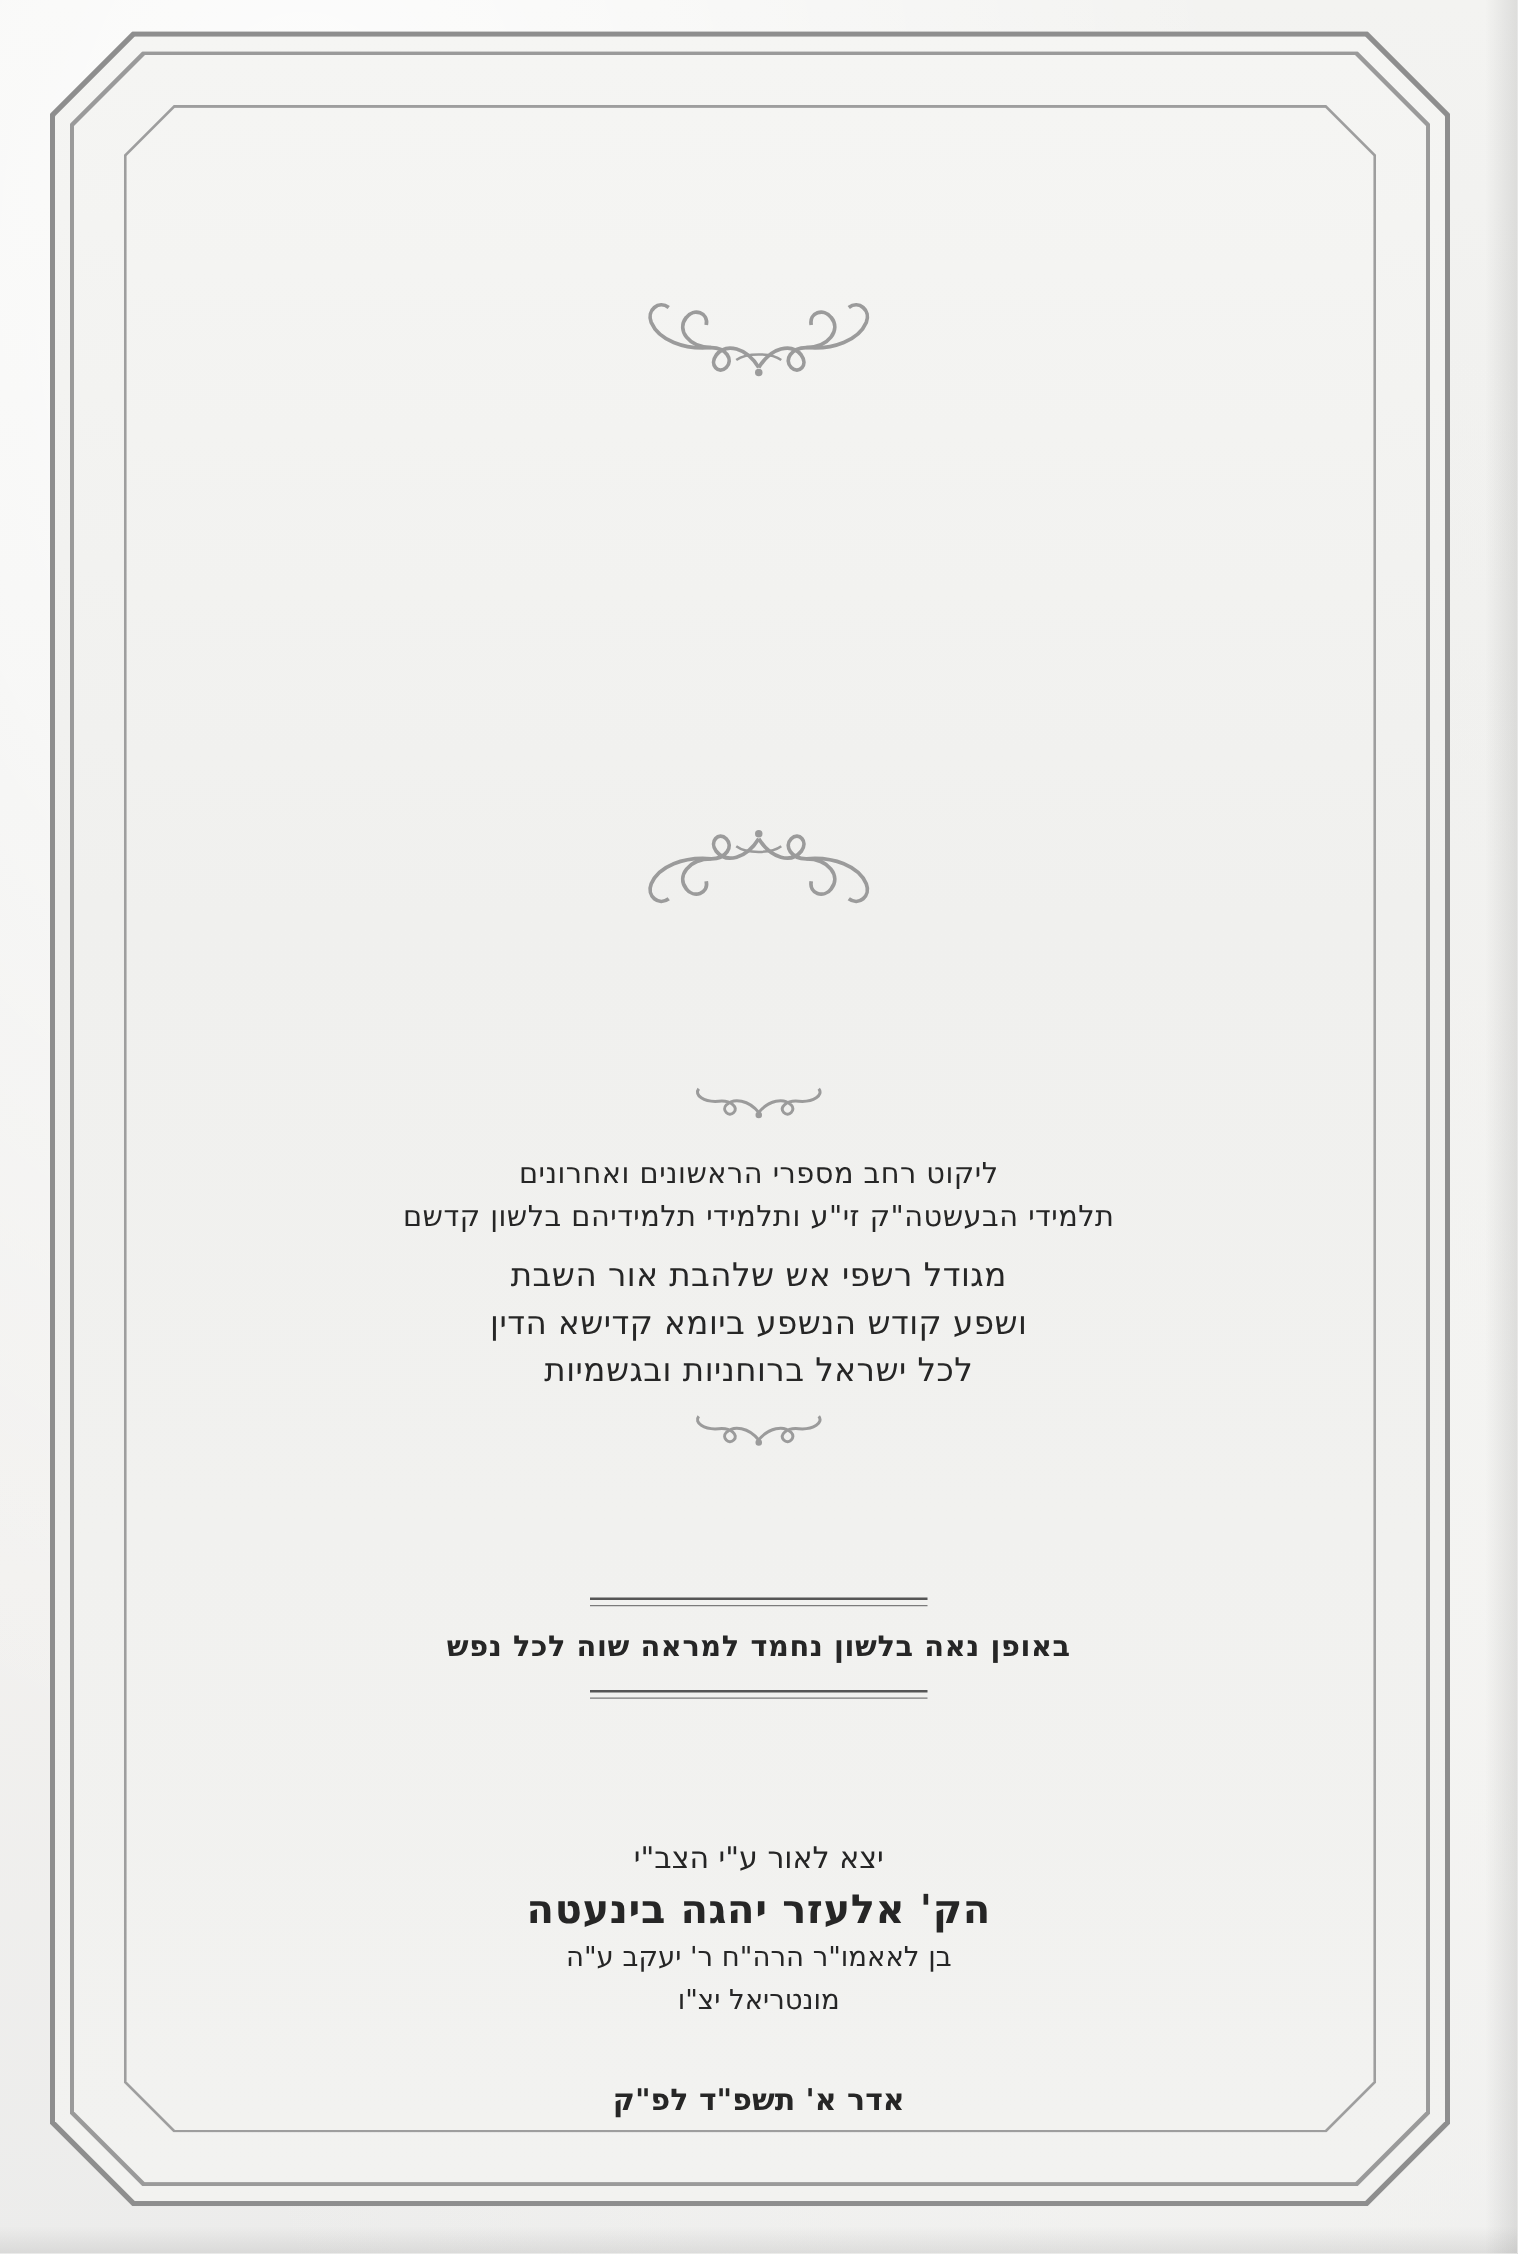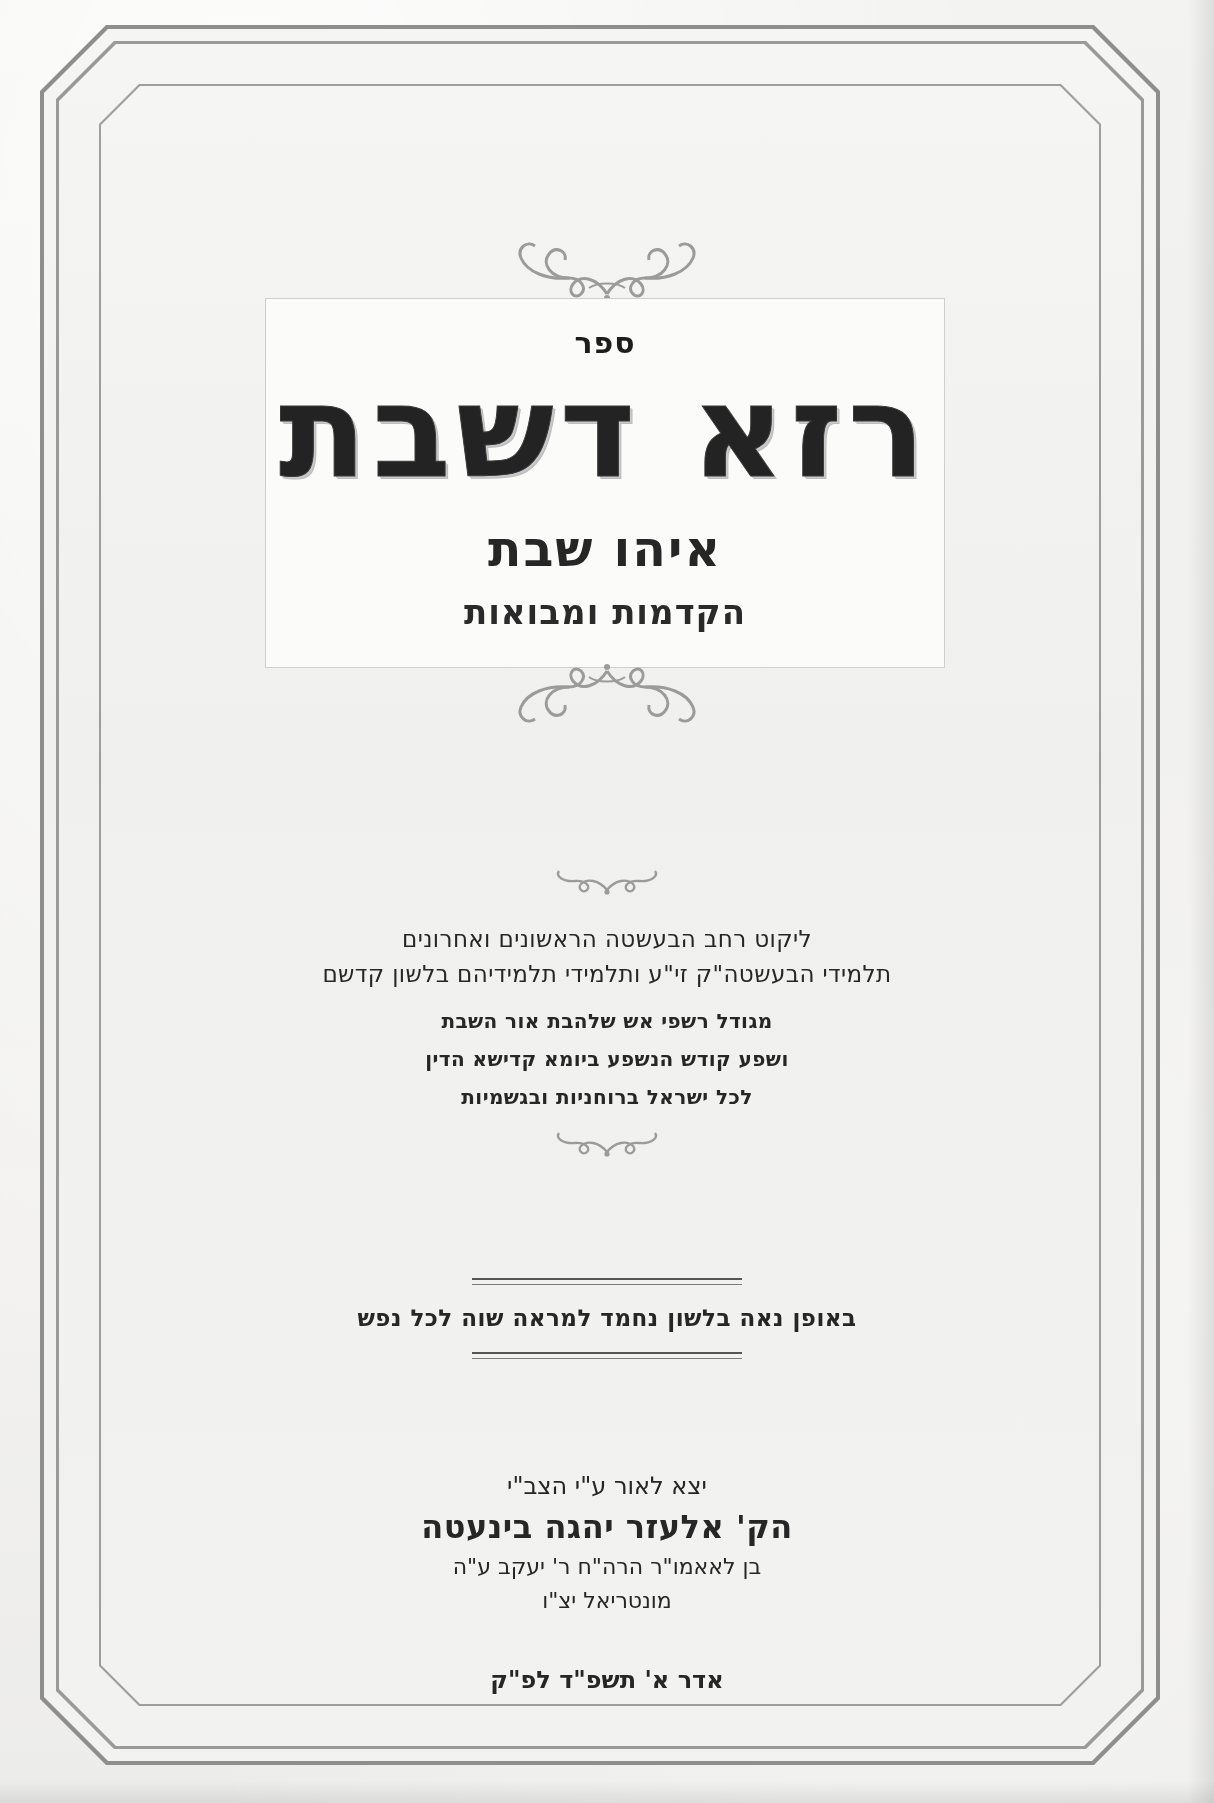--- a/index.html
+++ b/index.html
@@ -218,22 +218,22 @@
     color: #262626;
   }
   .desc-block { top: 922px; }
   .desc-line {
     font-size: 23px;
     line-height: 35px;
     font-weight: 500;
     letter-spacing: 0.4px;
   }
   .desc-line.strong {
-    font-size: 20px;
-    font-weight: 700;
+    font-size: 26px;
+    font-weight: 400;
     line-height: 38px;
   }
   .desc-gap { height: 10px; }
 
   .rule-double {
     position: absolute;
     left: 0;
     width: 1214px;
     display: flex;
     justify-content: center;
@@ -325,26 +325,20 @@
     <svg width="260" height="74" viewBox="0 0 260 74" fill="none" stroke="#9b9b9b" stroke-width="3">
       <path d="M130 66 C120 50 104 46 96 56 C90 64 98 72 104 66 C110 60 104 50 92 50 C74 50 64 36 72 26 C78 18 90 22 88 32"></path>
       <path d="M130 66 C140 50 156 46 164 56 C170 64 162 72 156 66 C150 60 156 50 168 50 C186 50 196 36 188 26 C182 18 170 22 172 32"></path>
       <path d="M92 50 C70 52 50 44 44 30 C40 20 50 12 58 18"></path>
       <path d="M168 50 C190 52 210 44 216 30 C220 20 210 12 202 18"></path>
       <path d="M112 60 C120 54 140 54 148 60" stroke-width="2"></path>
       <circle cx="130" cy="70" r="3" fill="#9b9b9b" stroke="none"></circle>
     </svg>
   </div>
 
-  <div class="title-block">
-    <div class="sefer">ספר</div>
-    <div class="main-title">רזא דשבת</div>
-    <div class="subtitle-1">איהו שבת</div>
-    <div class="subtitle-2">הקדמות ומבואות</div>
-  </div>
 
   <div class="flourish flourish-bottom">
     <svg width="260" height="74" viewBox="0 0 260 74" fill="none" stroke="#9b9b9b" stroke-width="3" transform="scale(1,-1)">
       <path d="M130 66 C120 50 104 46 96 56 C90 64 98 72 104 66 C110 60 104 50 92 50 C74 50 64 36 72 26 C78 18 90 22 88 32"></path>
       <path d="M130 66 C140 50 156 46 164 56 C170 64 162 72 156 66 C150 60 156 50 168 50 C186 50 196 36 188 26 C182 18 170 22 172 32"></path>
       <path d="M92 50 C70 52 50 44 44 30 C40 20 50 12 58 18"></path>
       <path d="M168 50 C190 52 210 44 216 30 C220 20 210 12 202 18"></path>
       <path d="M112 60 C120 54 140 54 148 60" stroke-width="2"></path>
       <circle cx="130" cy="70" r="3" fill="#9b9b9b" stroke="none"></circle>
     </svg>
@@ -352,21 +346,21 @@
 
   <div class="flourish flourish-small-1">
     <svg width="140" height="30" viewBox="0 0 140 30" fill="none" stroke="#9b9b9b" stroke-width="2.4">
       <path d="M70 22 C62 12 50 10 44 16 C40 20 46 26 50 22 C54 18 48 12 38 13 C26 14 18 8 22 3"></path>
       <path d="M70 22 C78 12 90 10 96 16 C100 20 94 26 90 22 C86 18 92 12 102 13 C114 14 122 8 118 3"></path>
       <circle cx="70" cy="24" r="2.6" fill="#9b9b9b" stroke="none"></circle>
     </svg>
   </div>
 
   <div class="block desc-block">
-    <div class="desc-line">ליקוט רחב הבעשטה הראשונים ואחרונים</div>
+    <div class="desc-line">ליקוט רחב מספרי הראשונים ואחרונים</div>
     <div class="desc-line">תלמידי הבעשטה"ק זי"ע ותלמידי תלמידיהם בלשון קדשם</div>
     <div class="desc-gap"></div>
     <div class="desc-line strong">מגודל רשפי אש שלהבת אור השבת</div>
     <div class="desc-line strong">ושפע קודש הנשפע ביומא קדישא הדין</div>
     <div class="desc-line strong">לכל ישראל ברוחניות ובגשמיות</div>
   </div>
 
   <div class="flourish flourish-small-2">
     <svg width="140" height="30" viewBox="0 0 140 30" fill="none" stroke="#9b9b9b" stroke-width="2.4">
       <path d="M70 22 C62 12 50 10 44 16 C40 20 46 26 50 22 C54 18 48 12 38 13 C26 14 18 8 22 3"></path>

